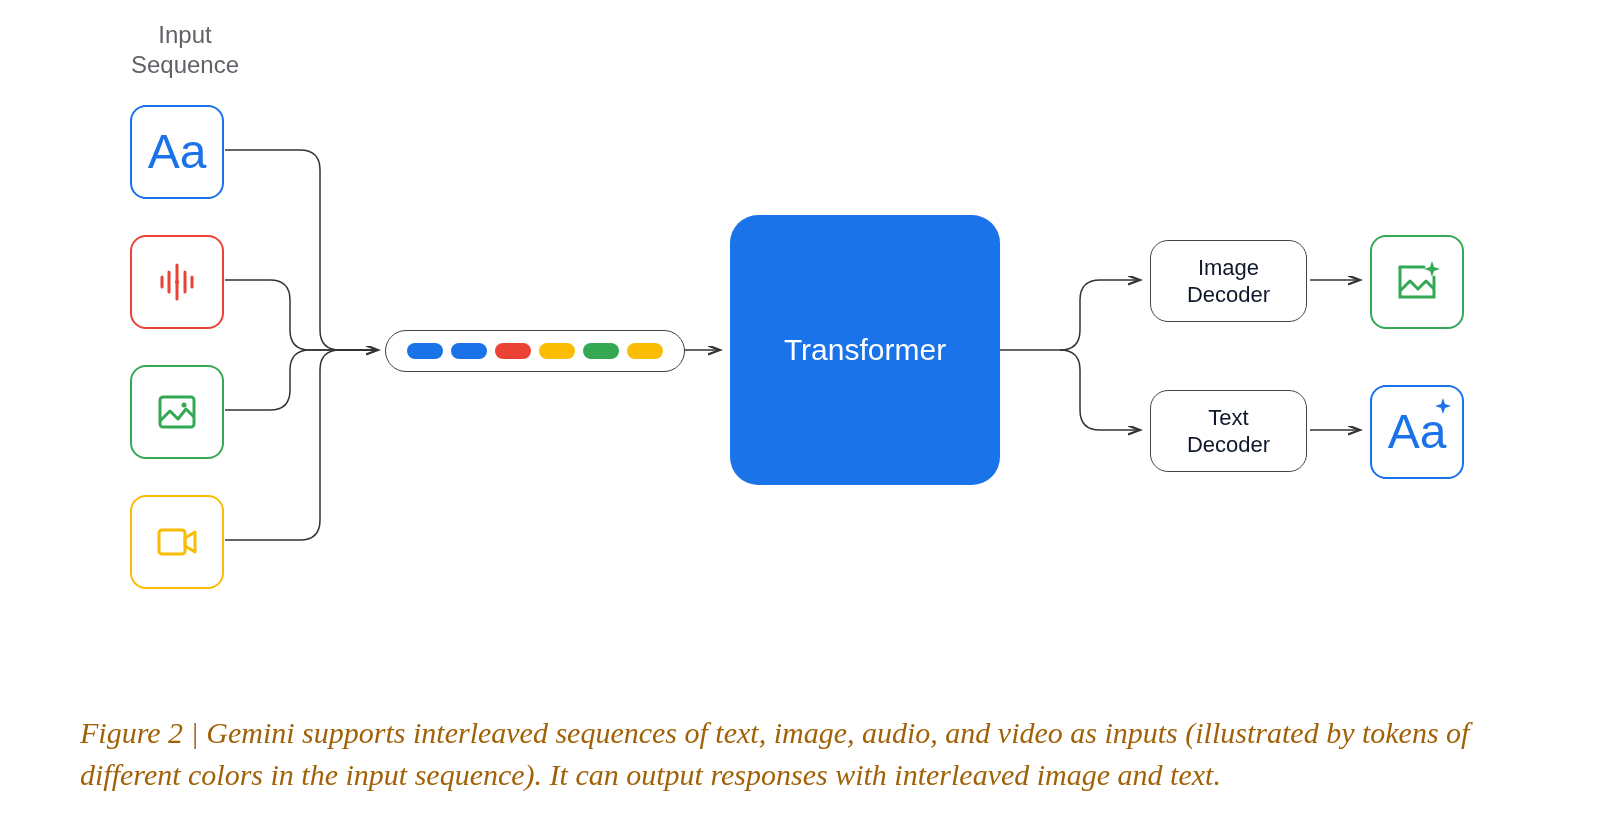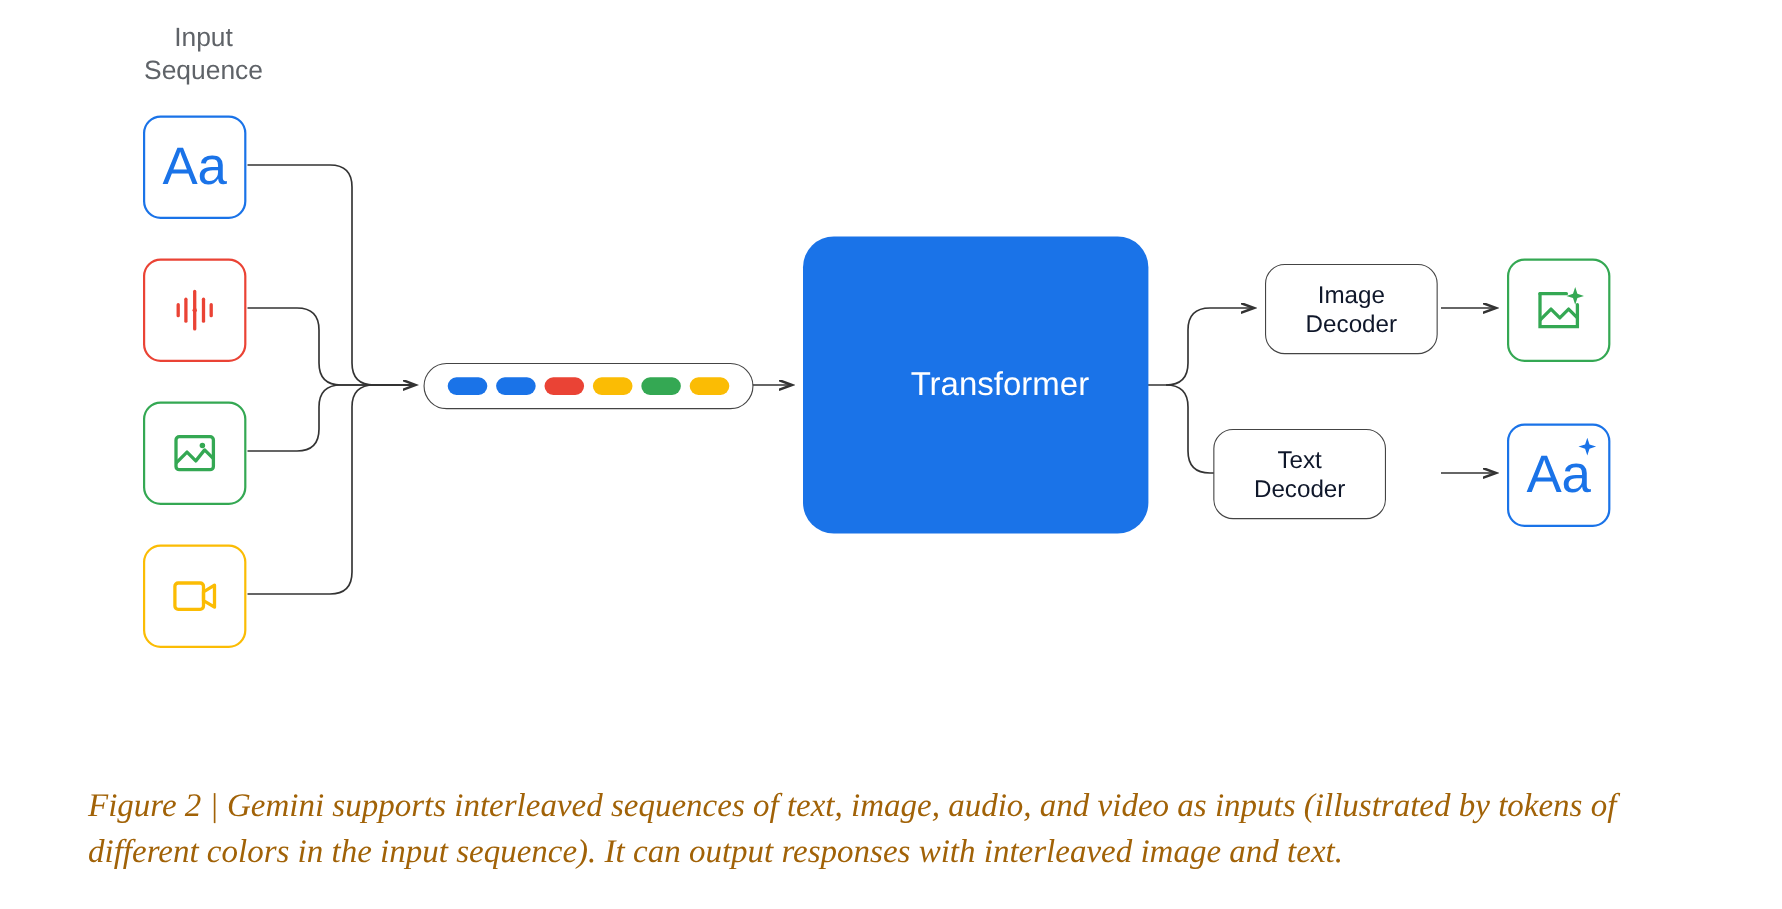--- a/index.html
+++ b/index.html
@@ -64,21 +64,20 @@
   .transformer {
     position: absolute;
     border-radius: 28px;
     background: #1a73e8;
     color: #fff;
     display: flex;
     align-items: center;
     justify-content: center;
     font-size: 30px;
     font-weight: 500;
-    padding-left: 44px;
   }
   .decoder {
     position: absolute;
     border: 1.5px solid #444;
     border-radius: 18px;
     background: #fff;
     display: flex;
     align-items: center;
     justify-content: center;
     font-size: 22px;
@@ -190,21 +189,21 @@
   </div>
 
   <div class="transformer" style="left:730px; top:215px; width:270px; height:270px;">
     <span>Transformer</span>
   </div>
 
   <div class="decoder" style="left:1150px; top:240px; width:155px; height:80px; white-space:pre-line;">
     <span>Image
 Decoder</span>
   </div>
-  <div class="decoder" style="left:1103px; top:390px; width:155px; height:80px; white-space:pre-line;">
+  <div class="decoder" style="left:1150px; top:390px; width:155px; height:80px; white-space:pre-line;">
     <span>Text
 Decoder</span>
   </div>
 
   <div class="out-box" style="left:1370px; top:235px; border-color:#34a853;">
     <svg width="54" height="54" viewBox="0 0 54 54">
       <path d="M10,12 L34,12" stroke="#34a853" stroke-width="3" stroke-linecap="round"></path>
       <path d="M10,12 L10,42 L44,42 L44,22" fill="none" stroke="#34a853" stroke-width="3" stroke-linecap="round"></path>
       <polyline points="10,36 20,26 28,34 36,26 44,34" fill="none" stroke="#34a853" stroke-width="3" stroke-linejoin="round"></polyline>
       <path d="M42,6 L44,12 L50,14 L44,16 L42,22 L40,16 L34,14 L40,12 Z" fill="#34a853"></path>

